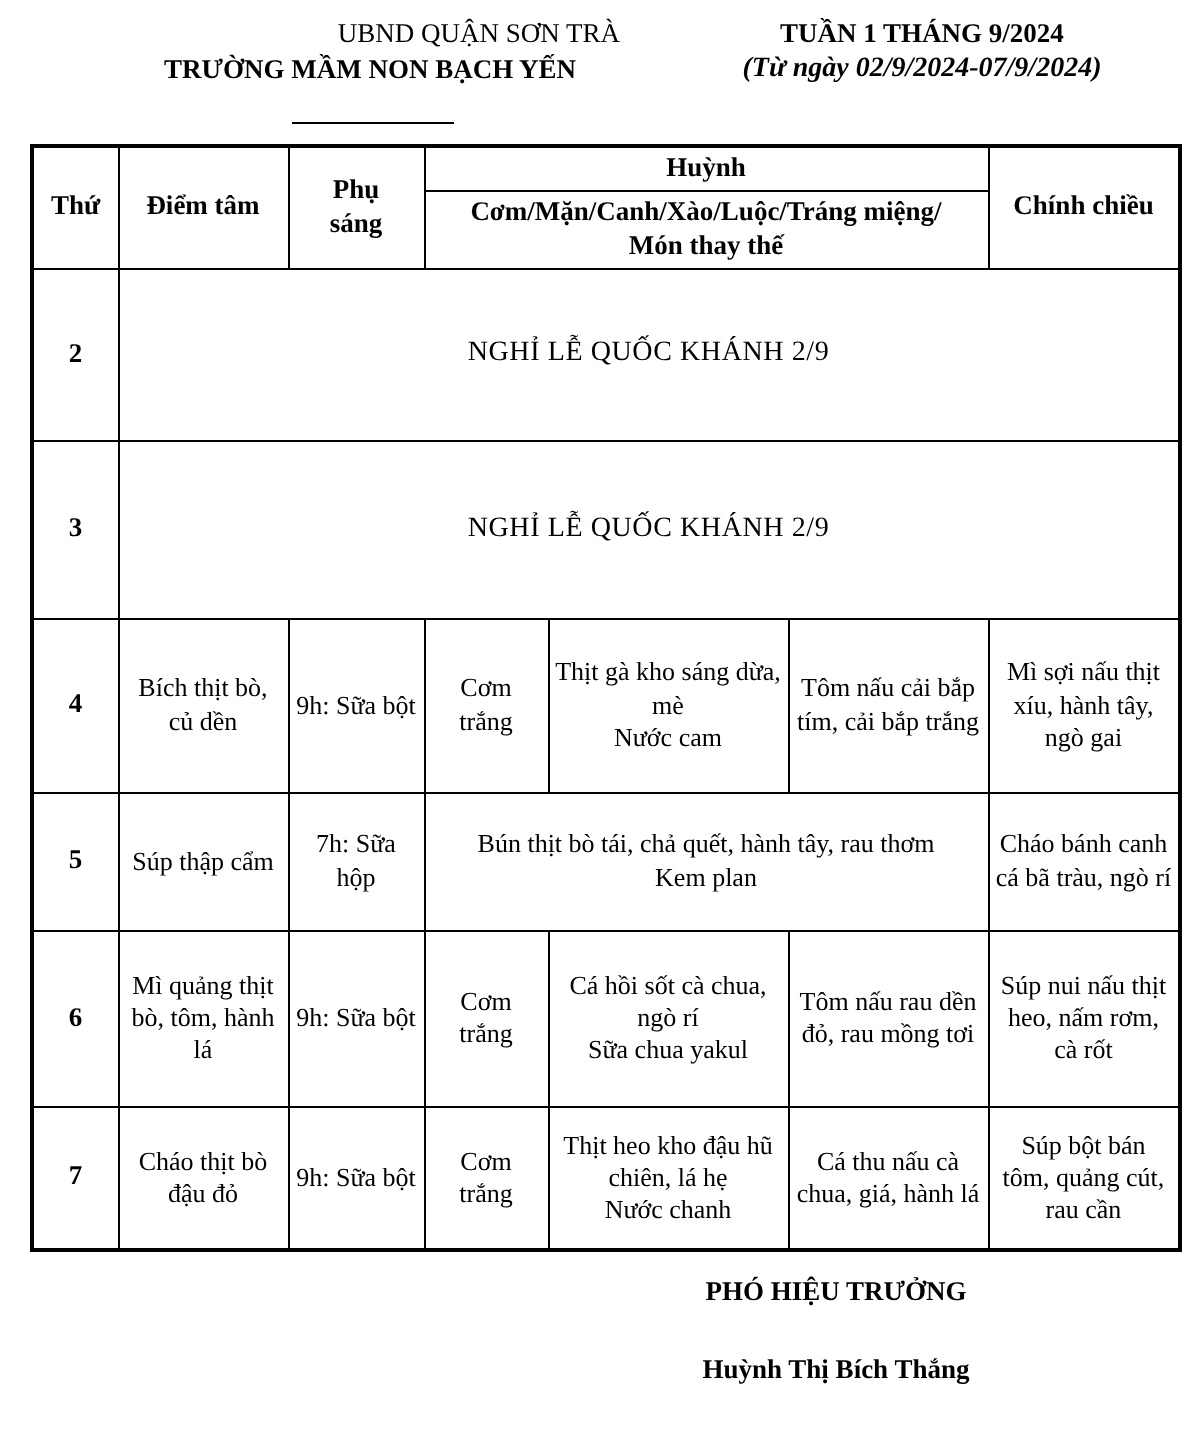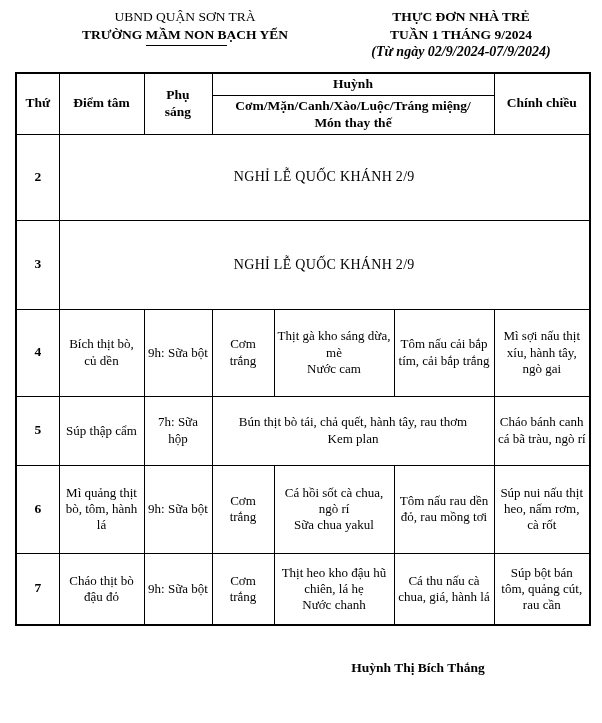--- a/index.html
+++ b/index.html
@@ -10,23 +10,23 @@
     font-family: "Liberation Serif", "DejaVu Serif", serif;
   }
   .page { position: relative; width: 602px; height: 723px; overflow: hidden; }
 
   
   .doc-header { position: absolute; top: 8px; left: 0; width: 602px; }
   .org-block {
     position: absolute; left: 60px; top: 0; width: 250px;
     text-align: center; font-size: 13.5px; line-height: 1.3;
   }
-  .org-line1 { font-weight: normal; }
+  .org-line1 { font-weight: normal; text-align: right; }
   .org-line2 { font-weight: bold; }
-  .org-underline { border-bottom: 1.5px solid #000; padding-bottom: 3px; margin-top: 48px; }
+  .org-underline { border-bottom: 1.5px solid #000; padding-bottom: 19px; margin-top: 48px; }
   .title-block {
     position: absolute; left: 355px; top: 0; width: 212px;
     text-align: center; font-size: 13.5px; line-height: 1.3;
   }
   .title-line { font-weight: bold; }
   .title-date { font-style: italic; font-weight: bold; font-size: 14px; }
 
   
   table.menu {
     position: absolute; left: 15px; top: 72px;
@@ -67,21 +67,20 @@
 <body>
 
 <div class="page">
 
   <div class="doc-header">
     <div class="org-block">
       <div class="org-line1">UBND QUẬN SƠN TRÀ</div>
       <div class="org-line2"><span>TRƯỜNG </span><span class="org-underline">MẦM NON B</span><span>ẠCH YẾN</span></div>
     </div>
     <div class="title-block">
-      <div class="title-line">THỰC ĐƠN NHÀ TRẺ</div>
       <div class="title-line">TUẦN 1 THÁNG 9/2024</div>
       <div class="title-date">(Từ ngày 02/9/2024-07/9/2024)</div>
     </div>
   </div>
 
   <table class="menu">
     <colgroup>
       <col class="col-day">
         <col class="col-breakfast">
         <col class="col-snack">
@@ -152,16 +151,17 @@
         <td>Cơm trắng</td>
         <td>Thịt heo kho đậu hũ chiên, lá hẹ
 Nước chanh</td>
         <td>Cá thu nấu cà chua, giá, hành lá</td>
         <td>Súp bột bán tôm, quảng cút, rau cần</td>
       </tr>
     </tbody>
   </table>
 
   <div class="doc-footer">
+    <div class="footer-title">PHÓ HIỆU TRƯỞNG</div>
     <div class="footer-name">Huỳnh Thị Bích Thắng</div>
   </div>
 
 </div>
 
 </body></html>

